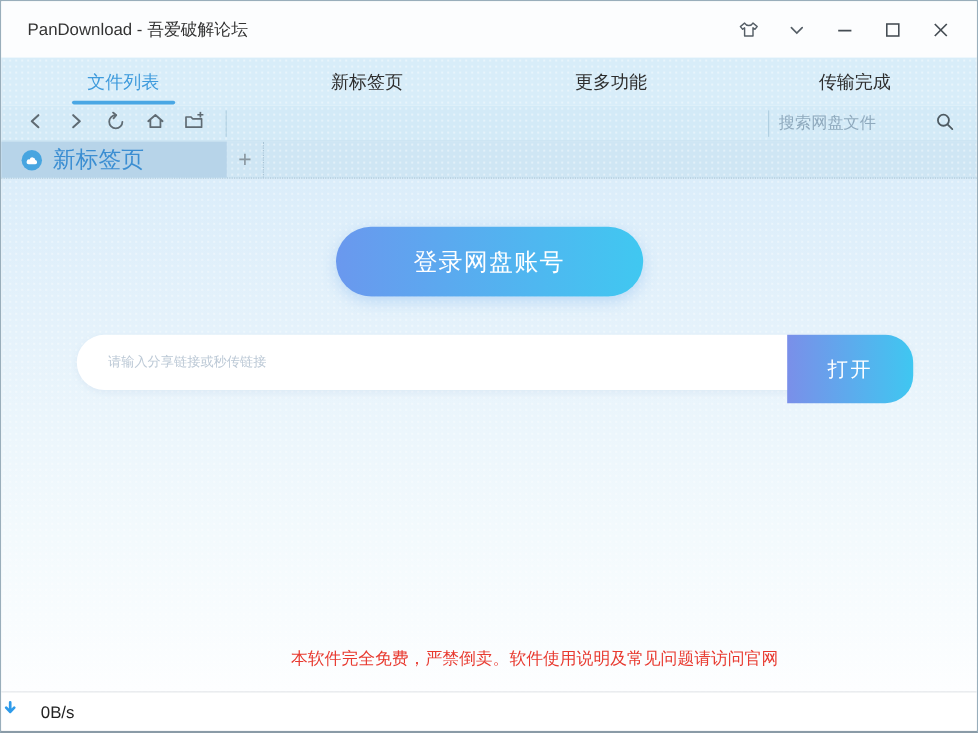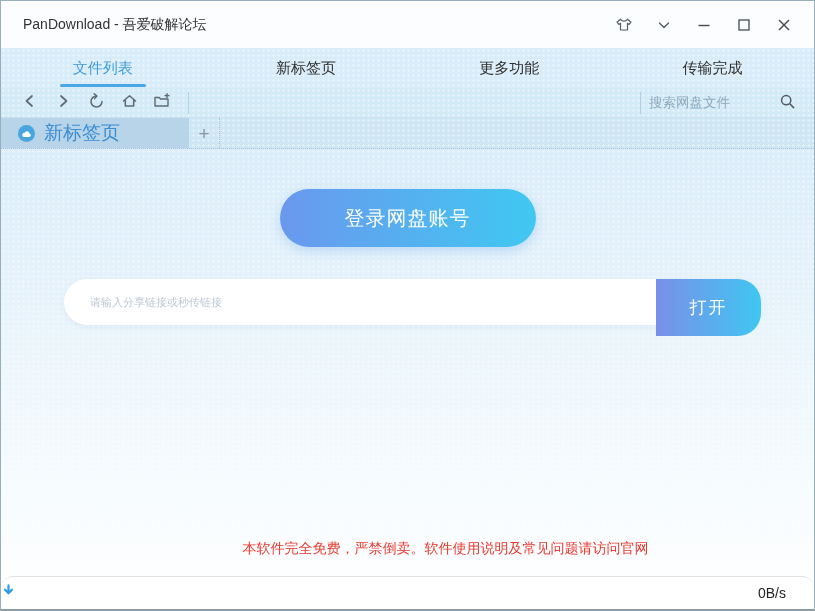--- a/index.html
+++ b/index.html
@@ -112,22 +112,22 @@
     background:linear-gradient(90deg,#7a8fe9 0%,#3fc7f1 100%);
     color:#fff;font-size:17px;font-family:inherit;letter-spacing:2px;
   }
   .notice{
     position:absolute;bottom:18px;left:0;width:100%;text-align:center;
     font-size:14px;color:#e83a30;margin-left:38px;
   }
   
   .statusbar{
     height:33px;flex:0 0 33px;background:#fff;border-top:1px solid #dfe3e6;
-    display:flex;align-items:center;justify-content:space-between;
-    padding-right:28px;box-sizing:border-box;gap:18px;border-radius:12px;
+    display:flex;align-items:center;justify-content:flex-start;
+    padding-right:28px;box-sizing:border-box;gap:18px;
   }
   .speed{font-size:14px;color:#222;}
 </style>
 </head>
 <body>
 
 <div class="window">
 
   <div class="titlebar">
     <div class="title">PanDownload - 吾爱破解论坛</div>

